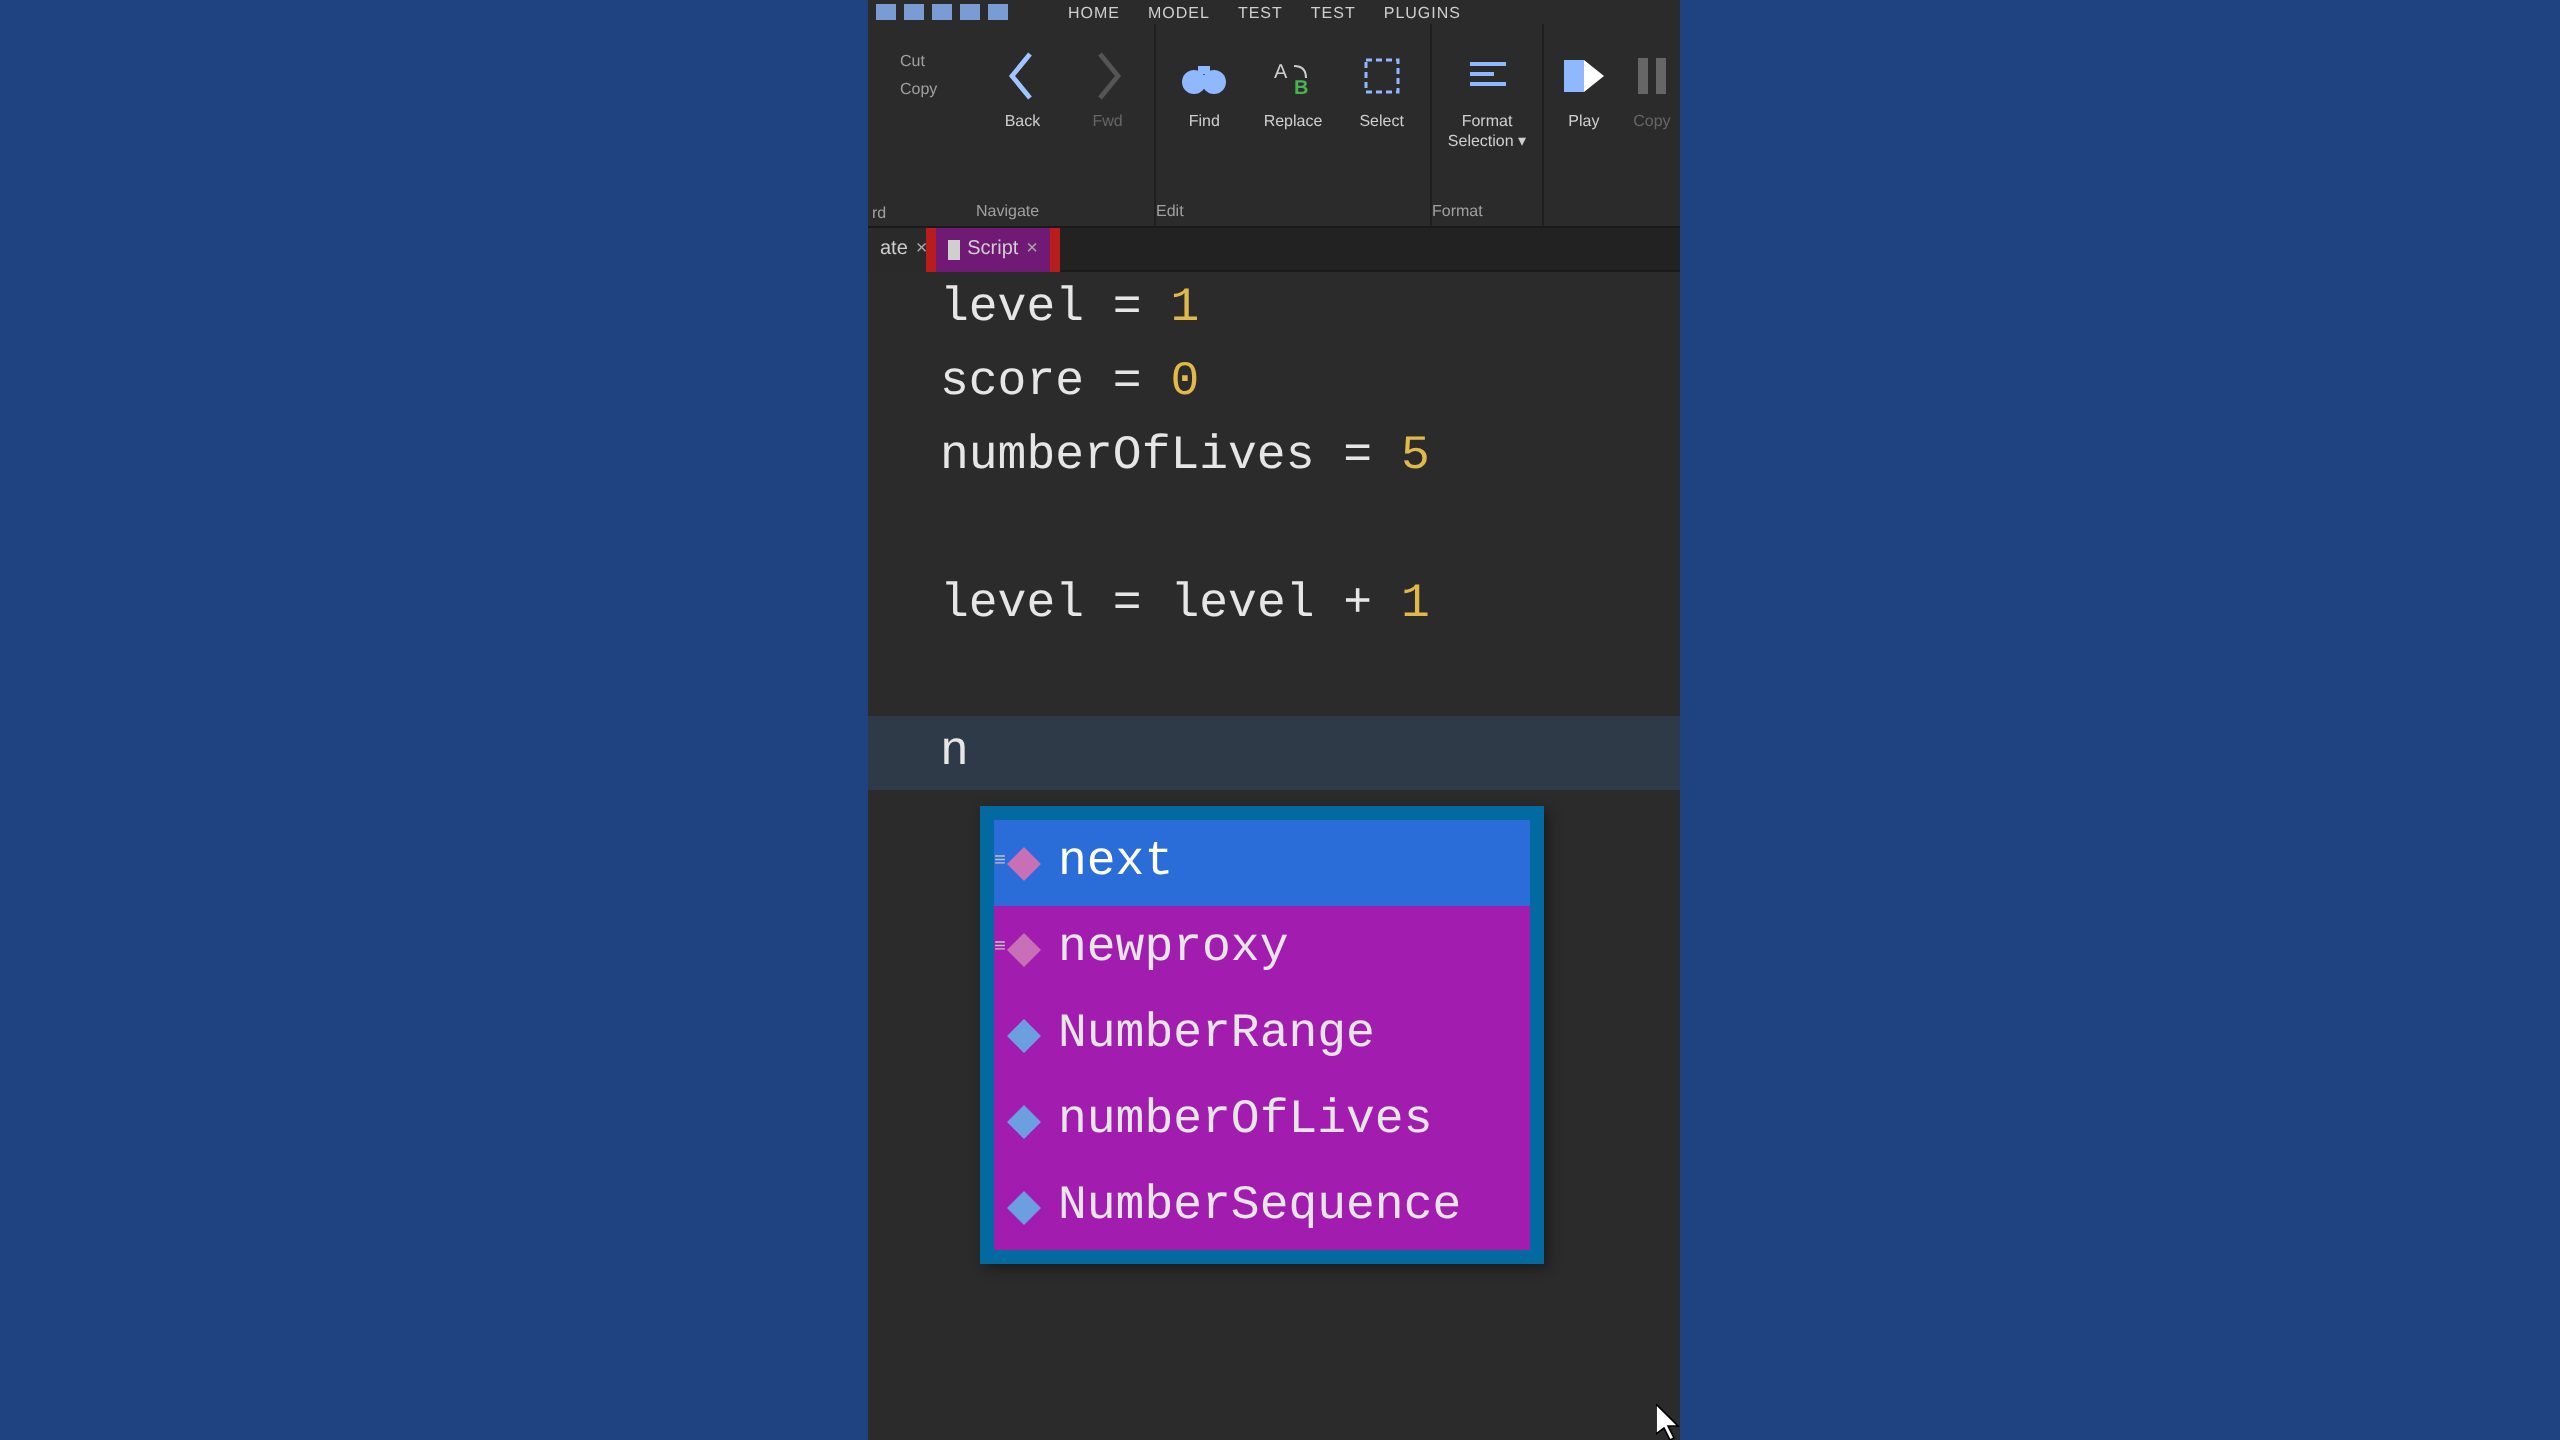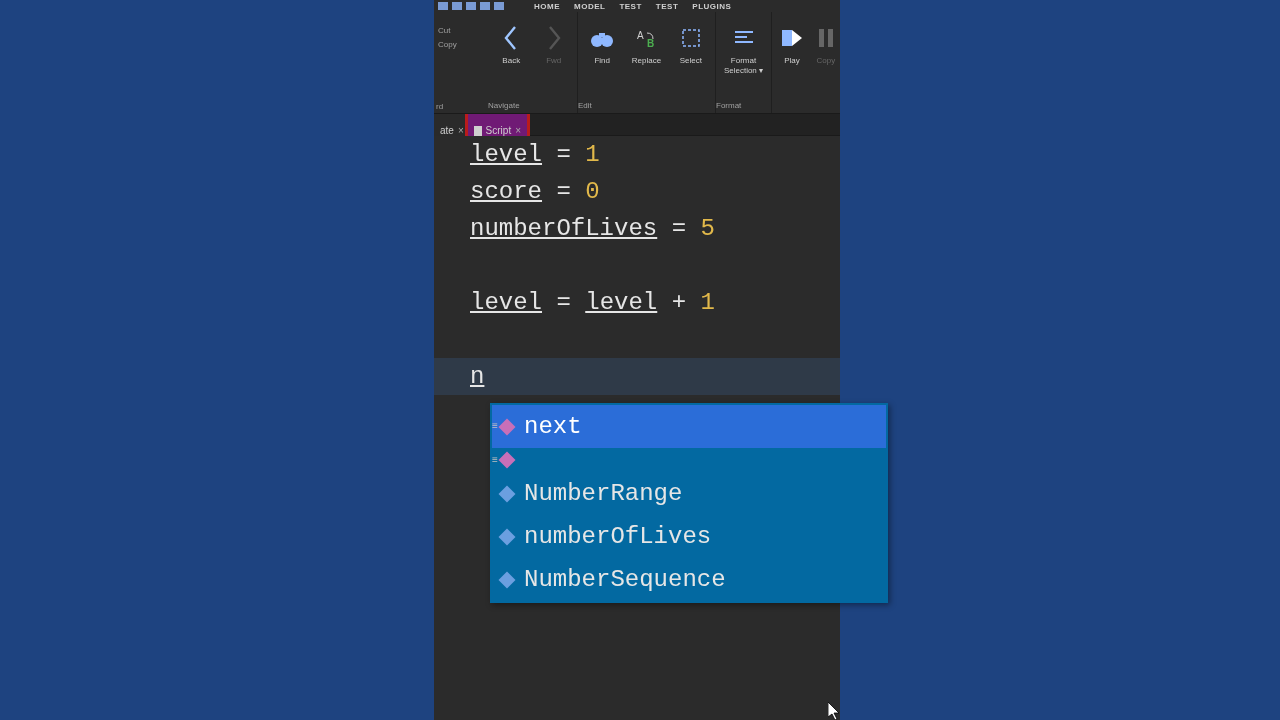--- a/index.html
+++ b/index.html
@@ -26,30 +26,30 @@
     height: 12px;
     background: #2b2b2b;
     display: flex;
     align-items: center;
     gap: 14px;
     padding-left: 100px;
     font-size: 8px;
     color: #cfcfcf;
     letter-spacing: 0.5px;
   }
-  .menu-tabs span { flex-shrink: 0; font-weight: bold; }
+  .menu-tabs span { flex-shrink: 0; }
   .ribbon {
     background: #2b2b2b;
     border-bottom: 1px solid #1a1a1a;
     height: 102px;
     position: relative;
   }
   .ribbon-left-edge {
     position: absolute;
-    left: 0;
+    left: 12px;
     top: 12px;
     color: #a0a0a0;
     font-size: 8px;
     line-height: 14px;
   }
   .ribbon-left-edge div { padding-left: 4px; }
   .ribbon-groups {
     position: absolute;
     left: 54px;
     top: 0;
@@ -105,61 +105,61 @@
   .doc-tabs {
     height: 22px;
     background: #222;
     border-bottom: 1px solid #1a1a1a;
     display: flex;
     align-items: center;
   }
   .doc-tab {
     height: 22px;
     display: flex;
-    align-items: flex-end;
+    align-items: center;
     padding: 0 6px;
     font-size: 10px;
     color: #cfcfcf;
     gap: 4px;
     background: #2a2a2a;
-    border-right: 3px solid #b91c1c;
+    border-right: 5px solid #b91c1c;
     max-width: 62px;
     overflow: hidden;
   }
   .doc-tab.partial { max-width: 34px; }
   .doc-tab.active { background: #701a75; }
   .tab-close { color: #aaa; font-size: 10px; }
   .tab-ico { width:10px; height:10px; background:#cfcfcf; display:inline-block; }
   
   .editor {
     flex: 1;
     background: #2b2b2b;
     font-family: "Consolas", "Courier New", monospace;
     font-size: 24px;
     line-height: 37px;
     position: relative;
     padding-left: 36px;
   }
   .code-line { color: #e6e6e6; white-space: pre; }
-  .tok-id { color: #e6e6e6; text-decoration: underline; }
+  .tok-id { color: #e6e6e6; }
   .tok-op { color: #e6e6e6; }
   .tok-num { color: #e1b84a; }
   .code-line.current {
     background: #2f3a48;
     margin-left: -36px;
     padding-left: 36px;
   }
   
   .autocomplete {
     position: absolute;
     left: 56px;
     top: 267px;
-    width: 398px;
-    background: #0369a1;
-    border: 2px solid #0369a1;
+    width: 282px;
+    background: #a21caf;
+    border: 7px solid #0369a1;
     font-family: "Consolas","Courier New", monospace;
     font-size: 24px;
     box-shadow: 2px 2px 6px rgba(0,0,0,0.4);
   }
   .ac-item {
     display: flex;
     align-items: center;
     padding: 3px 6px;
     gap: 8px;
     color: #e6e6e6;
@@ -364,20 +364,21 @@
       <div class="code-line"><span class="tok-id">level</span><span class="tok-op"> = </span><span class="tok-id">level</span><span class="tok-op"> + </span><span class="tok-num">1</span></div>
       <div class="code-line">&nbsp;</div>
       <div class="code-line current"><span class="tok-id">n</span></div>
       <div class="autocomplete" id="autocomplete">
         <div class="ac-item selected">
           <span class="ac-icon func"></span>
           <span>next</span>
         </div>
         <div class="ac-item">
           <span class="ac-icon func"></span>
+          <span>newproxy</span>
         </div>
         <div class="ac-item">
           <span class="ac-icon var"></span>
           <span>NumberRange</span>
         </div>
         <div class="ac-item">
           <span class="ac-icon var"></span>
           <span>numberOfLives</span>
         </div>
         <div class="ac-item">

